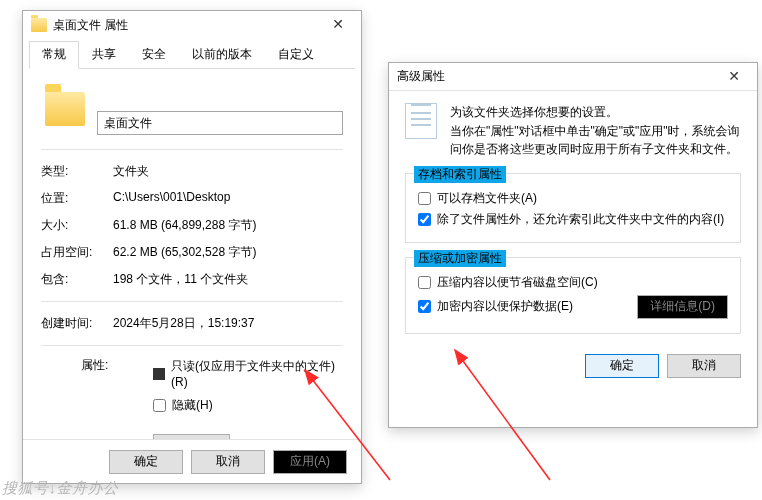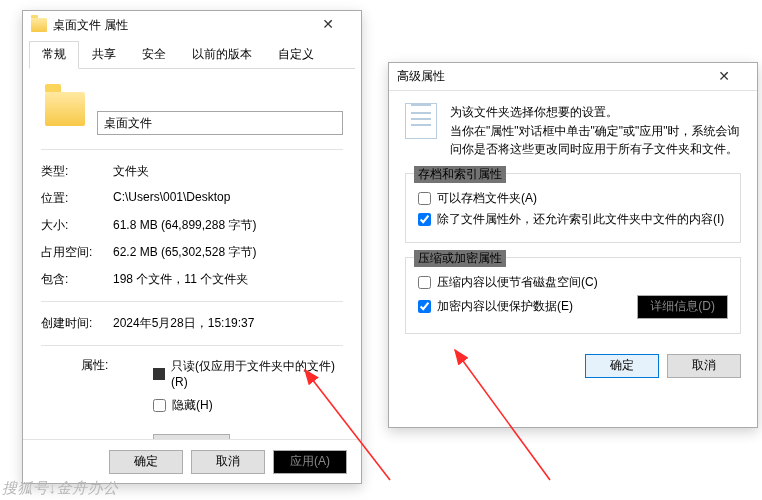--- a/index.html
+++ b/index.html
@@ -15,21 +15,21 @@
   .dialog {
     position: absolute;
     background: #fff;
     border: 1px solid #aaa;
     box-shadow: 0 4px 12px rgba(0,0,0,.18);
   }
   
   .dlg-props { left: 22px; top: 10px; width: 340px; height: 474px; }
   .titlebar {
     display: flex; align-items: center;
-    height: 28px; padding: 0 16px 0 8px;
+    height: 28px; padding: 0 6px 0 8px;
     font-size: 12px;
   }
   .titlebar .icon-folder {
     width: 16px; height: 14px; margin-right: 6px;
     background: linear-gradient(#ffe9a2,#f8c948);
     border-radius: 1px;
     position: relative;
   }
   .titlebar .icon-folder::before {
     content:""; position:absolute; left:0; top:-3px; width:7px; height:3px;
@@ -119,21 +119,21 @@
     height:2px; background:#b8cde0;
   }
   .list-icon::before { top:8px; box-shadow: 0 6px 0 #b8cde0, 0 12px 0 #b8cde0; }
   .adv-head p { font-size:12px; line-height:1.55; flex:1; }
   .groupbox {
     border:1px solid #ddd; margin-top:14px; padding: 12px 12px 10px;
     position:relative;
   }
   .groupbox .legend {
     position:absolute; top:-8px; left:8px; padding:0 4px;
-    background:#737373; font-size:12px;
+    background:#0ea5e9; font-size:12px;
   }
   .line { display:flex; align-items:center; margin: 4px 0; }
   .line input[type=checkbox] { margin-right:6px; }
   .line .detail-btn { margin-left:auto; }
   .adv-buttonbar {
     display:flex; justify-content:flex-end; gap:8px;
     padding: 12px 16px 6px;
   }
 
   

